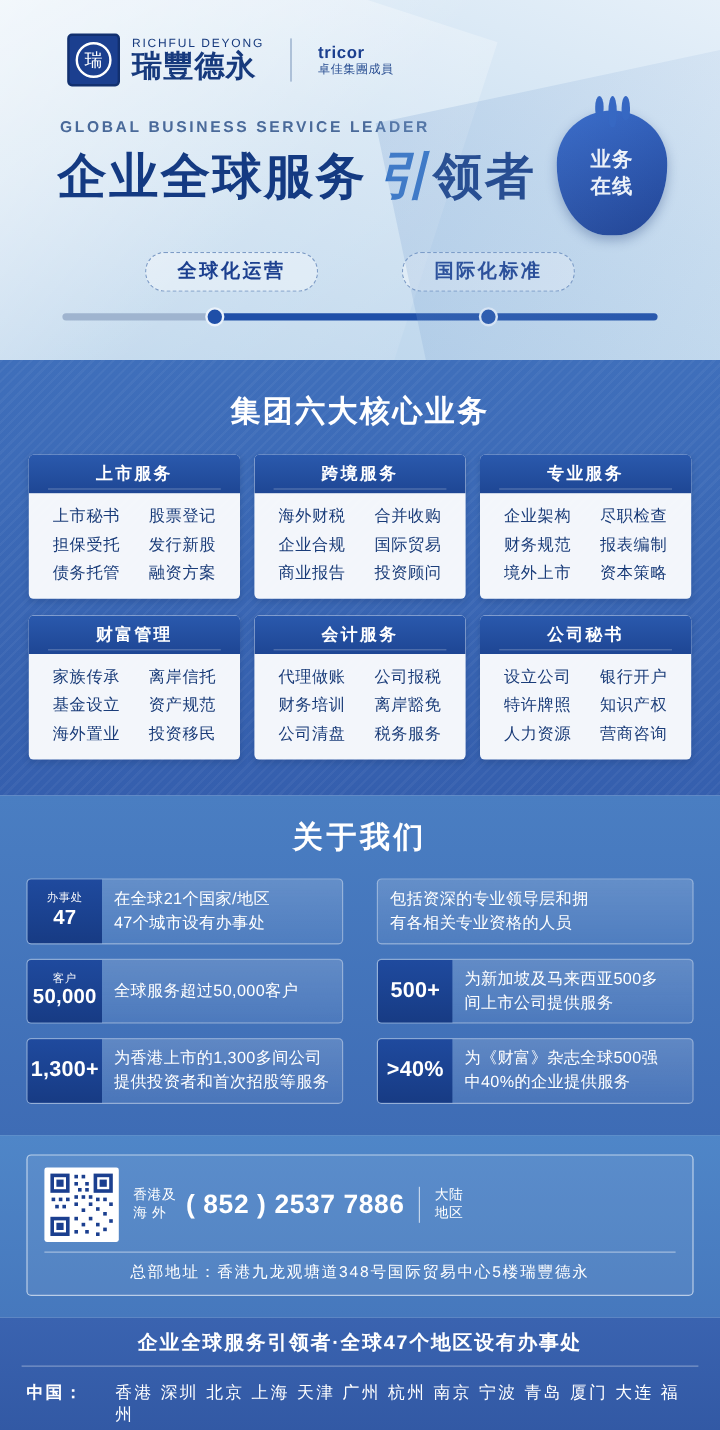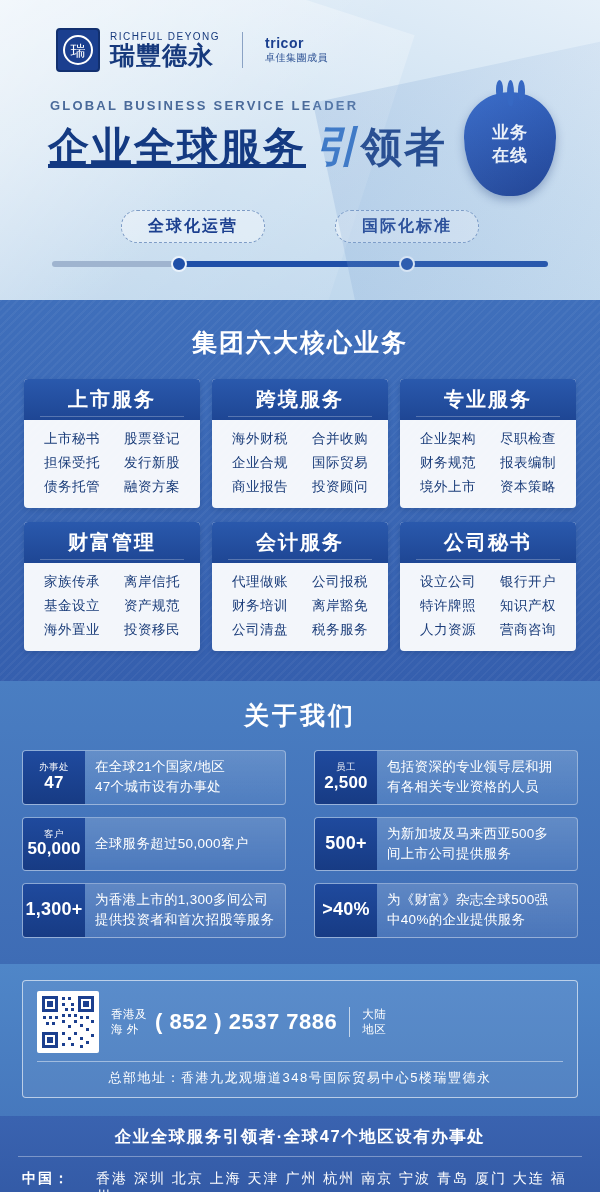--- a/index.html
+++ b/index.html
@@ -72,21 +72,21 @@
     position:relative;
     margin: 26px 0 0 50px;
     font-size: 13px; letter-spacing: 2.2px; color:#4a6a9a; font-weight:bold;
   }
   .hero-title {
     position:relative;
     margin: 4px 0 0 48px;
     display:flex; align-items:baseline; gap:2px;
   }
   .hero-title .t1 {
-    font-size: 41px; font-weight: bold; color:#143a82; letter-spacing: 2px; text-decoration: underline;
+    font-size: 41px; font-weight: bold; color:#143a82; letter-spacing: 2px;
   }
   .hero-title .t2 {
     font-size: 44px; font-weight: bold; color:#2f6fc4;
     font-family: "Liberation Serif", serif; font-style: italic;
     letter-spacing: 1px; margin-left: 6px;
   }
   .hero-title .t3 {
     font-size: 41px; font-weight: bold; color:#143a82; letter-spacing: 2px;
   }
 
@@ -166,21 +166,21 @@
   .card {
     background: rgba(255,255,255,0.94);
     border-radius: 4px;
     padding: 0 0 10px 0;
     box-shadow: 0 2px 5px rgba(18,45,95,.22);
     overflow:hidden;
   }
   .card-head {
     background: linear-gradient(180deg, #2a59ad, #1e4694);
     color:#fff; text-align:center;
-    font-size: 20px; font-weight:bold; letter-spacing: 2px;
+    font-size: 14px; font-weight:bold; letter-spacing: 2px;
     padding: 7px 0;
     position: relative;
   }
   .card-head::after{
     content:""; position:absolute; left:16px; right:16px; bottom:3px; height:1px;
     background: rgba(255,255,255,.25);
   }
   .card-items {
     display:grid; grid-template-columns: 1fr 1fr;
     gap: 6px 4px;
@@ -422,24 +422,20 @@
         </div>
         <div class="stat-text">
           <div>
             <div>在全球21个国家/地区</div>
             <div>47个城市设有办事处</div>
           </div>
         </div>
       </div>
 
       <div class="stat">
-        <div class="stat-badge">
-          <div class="lbl">员工</div>
-          <div class="num">2,500</div>
-        </div>
         <div class="stat-text">
           <div>
             <div>包括资深的专业领导层和拥</div>
             <div>有各相关专业资格的人员</div>
           </div>
         </div>
       </div>
 
       <div class="stat">
         <div class="stat-badge">

